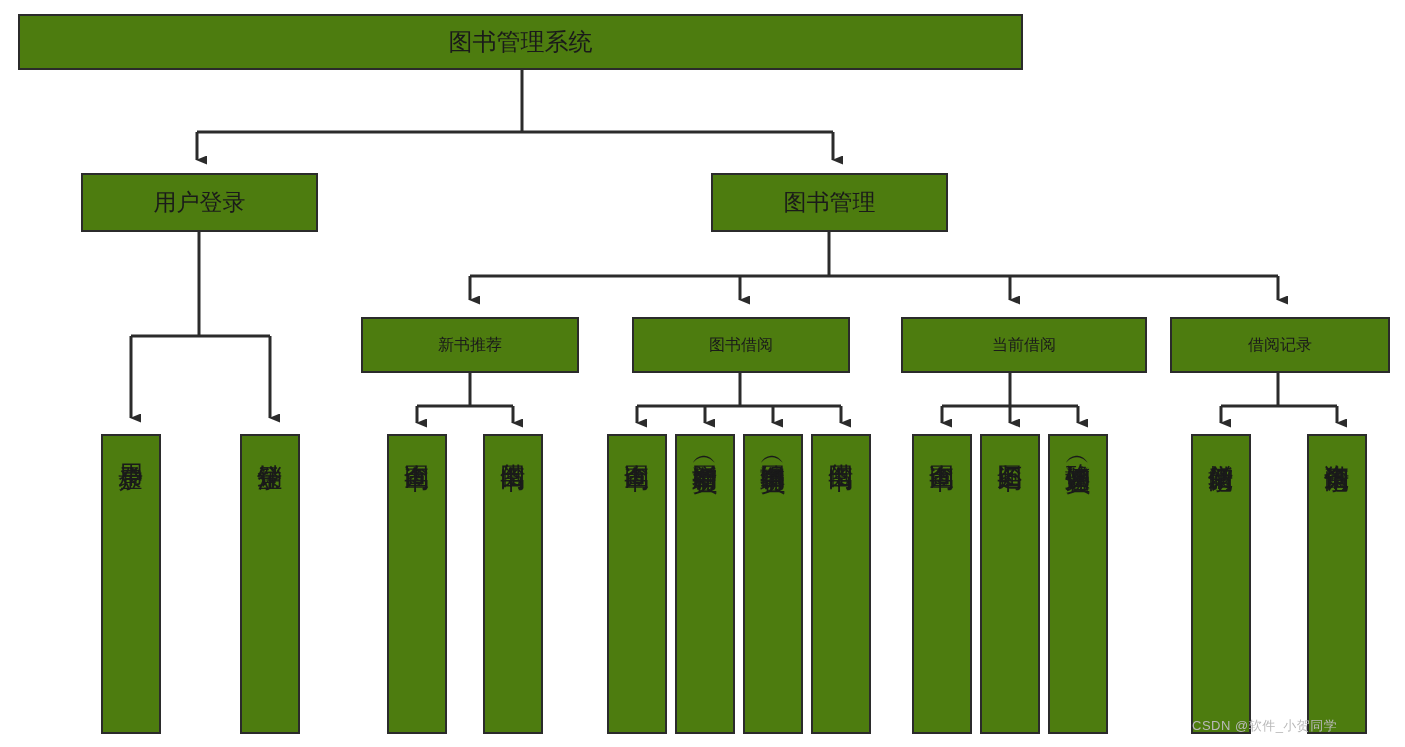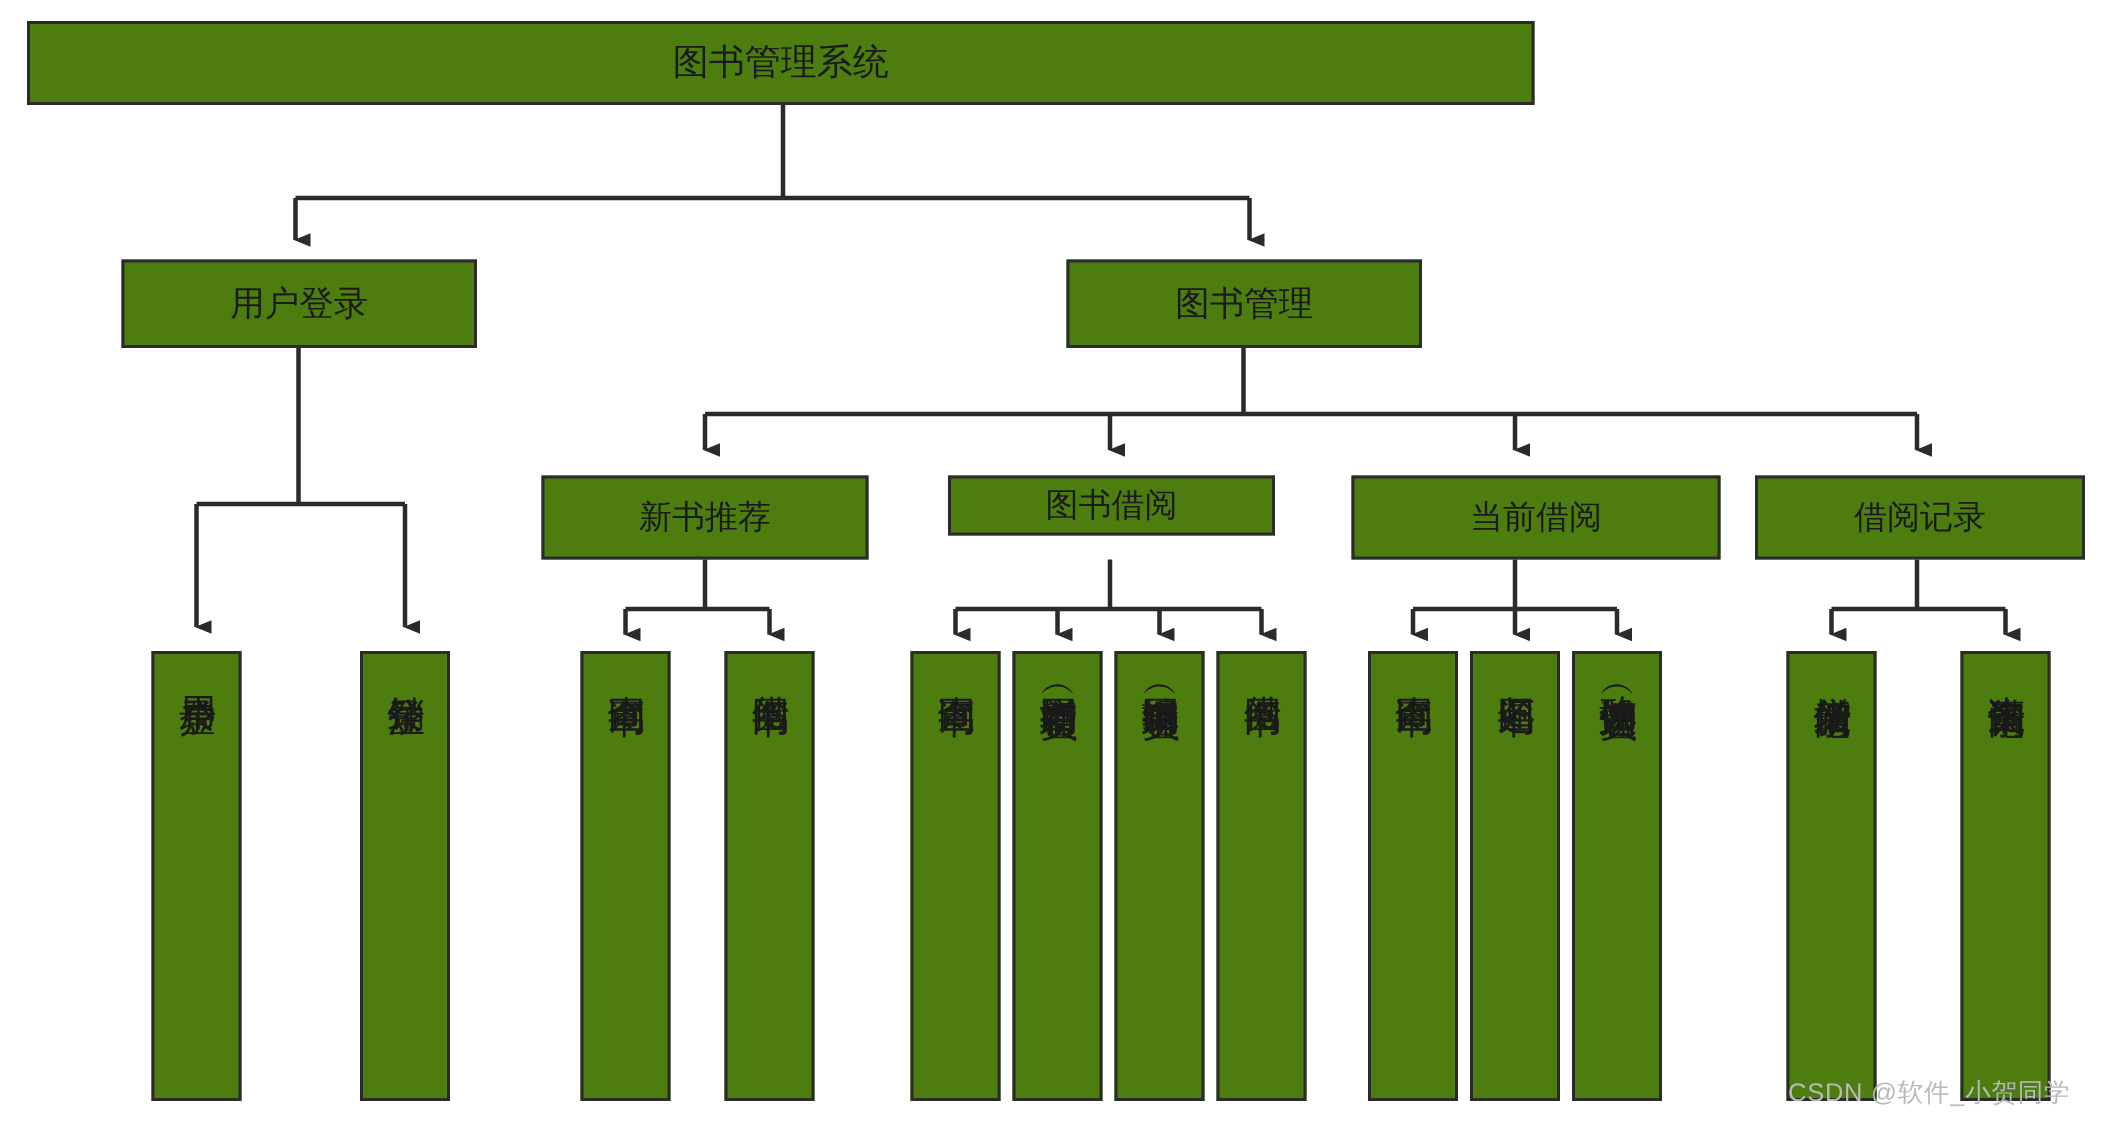--- a/index.html
+++ b/index.html
@@ -35,37 +35,37 @@
     color: #1a1a1a;
   }
   .node-label {
     display: block;
     text-align: center;
     line-height: 1.15;
     white-space: nowrap;
   }
   .node.root .node-label { font-size: 24px; }
   .node.level2 .node-label { font-size: 23px; }
-  .node.level3 .node-label { font-size: 22px; }
+  .node.level3 .node-label { font-size: 16px; }
   .node.leaf {
     align-items: flex-start;
     padding-top: 8px;
   }
   .node.leaf .node-label {
     writing-mode: vertical-rl;
     text-orientation: upright;
     font-size: 25px;
     line-height: 1.06;
     letter-spacing: 1px;
     white-space: normal;
     max-height: 284px;
   }
   .watermark {
     position: absolute;
-    font-size: 17px;
+    font-size: 13px;
     color: #b9b9b9;
     white-space: nowrap;
     letter-spacing: 0.5px;
     text-align: right;
   }
 </style>
 </head>
 <body>
 
 <div id="canvas">
@@ -127,21 +127,21 @@
   <div class="node level2" style="left:81px; top:173px; width:237px; height:59px;">
     <span class="node-label">用户登录</span>
   </div>
   <div class="node level2" style="left:711px; top:173px; width:237px; height:59px;">
     <span class="node-label">图书管理</span>
   </div>
 
   <div class="node level3" style="left:361px; top:317px; width:218px; height:56px;">
     <span class="node-label">新书推荐</span>
   </div>
-  <div class="node level3" style="left:632px; top:317px; width:218px; height:40px;">
+  <div class="node level3" style="left:632px; top:317px; width:218px; height:56px;">
     <span class="node-label">图书借阅</span>
   </div>
   <div class="node level3" style="left:901px; top:317px; width:246px; height:56px;">
     <span class="node-label">当前借阅</span>
   </div>
   <div class="node level3" style="left:1170px; top:301px; width:220px; height:56px;margin-top:16px;">
     <span class="node-label">借阅记录</span>
   </div>
 
   <div class="node leaf" style="left:101px; top:434px; width:60px; height:300px;">

